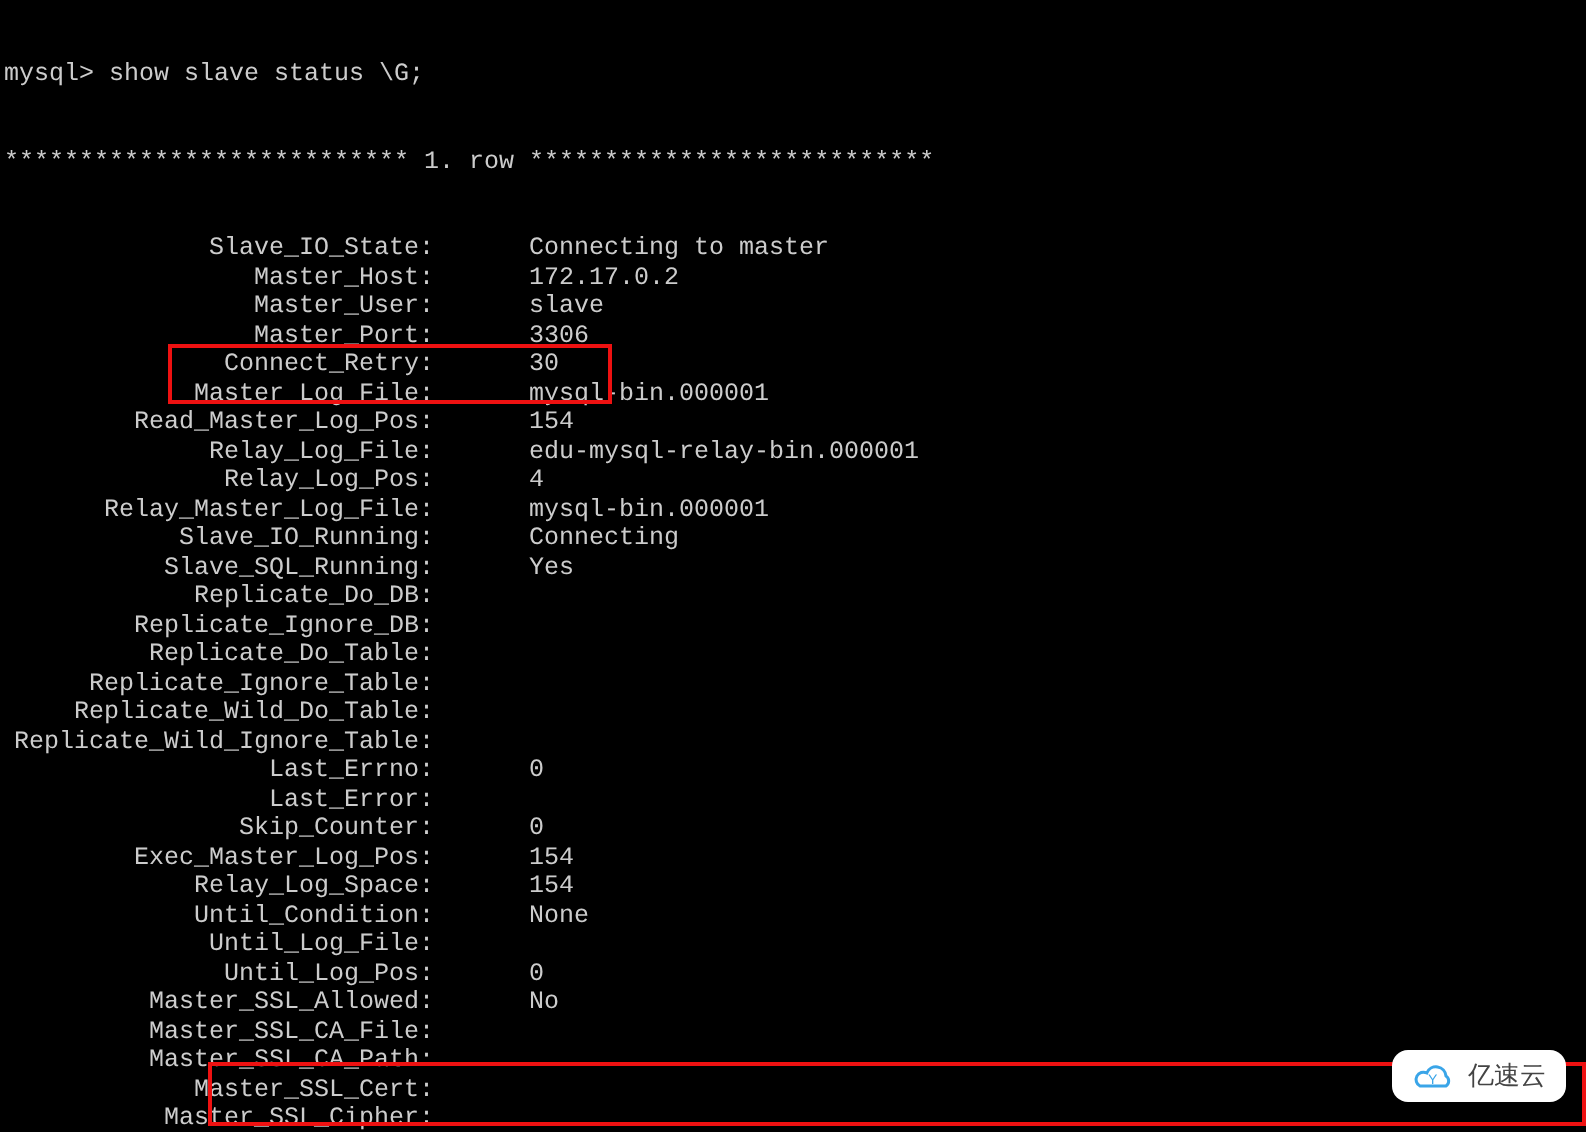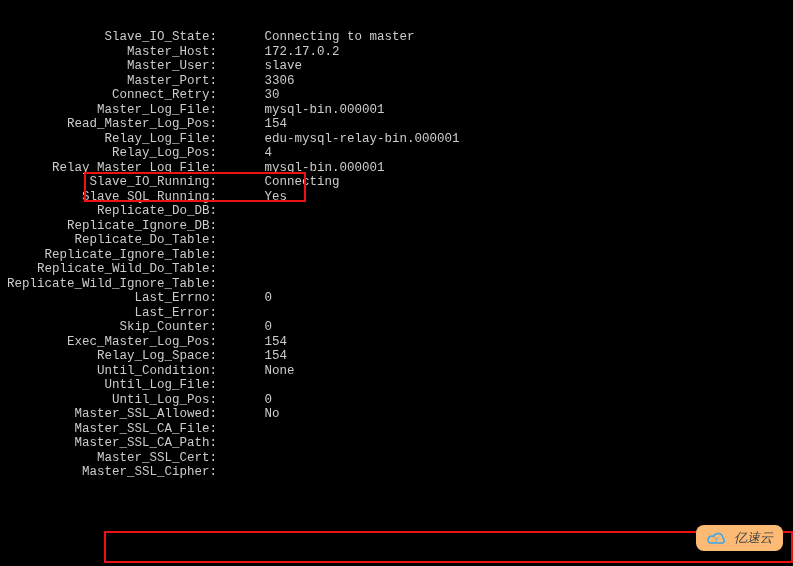--- a/index.html
+++ b/index.html
@@ -51,50 +51,51 @@
       left: 104px;
       width: 689px;
       height: 32px;
       border: 2px solid #e11;
       pointer-events: none;
     }
     .watermark {
       position: absolute;
       bottom: 15px;
       right: 10px;
-      background: #fdba74;
+      background: #ffffff;
       border-radius: 8px;
       padding: 6px 10px;
       display: flex;
       align-items: flex-start;
       gap: 6px;
       font-family: sans-serif;
       font-size: 13px;
       color: #444;
-      font-style: italic;
     }
     .watermark .cloud {
       position: relative;
       width: 22px;
       height: 14px;
     }
     .watermark .cloud svg {
       display: block;
     }
     .prompt-line {
       padding-left: 2px;
     }
     .header-line {
       padding-left: 2px;
     }
   </style>
 </head>
 <body>
 
 <div class="terminal">
+  <div class="prompt-line">mysql&gt; show slave status \G;</div>
+  <div class="header-line">*************************** 1. row ***************************</div>
   <div id="rows"><div class="row"><span class="label">Slave_IO_State:</span><span class="value"> Connecting to master</span></div><div class="row"><span class="label">Master_Host:</span><span class="value"> 172.17.0.2</span></div><div class="row"><span class="label">Master_User:</span><span class="value"> slave</span></div><div class="row"><span class="label">Master_Port:</span><span class="value"> 3306</span></div><div class="row"><span class="label">Connect_Retry:</span><span class="value"> 30</span></div><div class="row"><span class="label">Master_Log_File:</span><span class="value"> mysql-bin.000001</span></div><div class="row"><span class="label">Read_Master_Log_Pos:</span><span class="value"> 154</span></div><div class="row"><span class="label">Relay_Log_File:</span><span class="value"> edu-mysql-relay-bin.000001</span></div><div class="row"><span class="label">Relay_Log_Pos:</span><span class="value"> 4</span></div><div class="row"><span class="label">Relay_Master_Log_File:</span><span class="value"> mysql-bin.000001</span></div><div class="row"><span class="label">Slave_IO_Running:</span><span class="value"> Connecting</span></div><div class="row"><span class="label">Slave_SQL_Running:</span><span class="value"> Yes</span></div><div class="row"><span class="label">Replicate_Do_DB:</span><span class="value"> </span></div><div class="row"><span class="label">Replicate_Ignore_DB:</span><span class="value"> </span></div><div class="row"><span class="label">Replicate_Do_Table:</span><span class="value"> </span></div><div class="row"><span class="label">Replicate_Ignore_Table:</span><span class="value"> </span></div><div class="row"><span class="label">Replicate_Wild_Do_Table:</span><span class="value"> </span></div><div class="row"><span class="label">Replicate_Wild_Ignore_Table:</span><span class="value"> </span></div><div class="row"><span class="label">Last_Errno:</span><span class="value"> 0</span></div><div class="row"><span class="label">Last_Error:</span><span class="value"> </span></div><div class="row"><span class="label">Skip_Counter:</span><span class="value"> 0</span></div><div class="row"><span class="label">Exec_Master_Log_Pos:</span><span class="value"> 154</span></div><div class="row"><span class="label">Relay_Log_Space:</span><span class="value"> 154</span></div><div class="row"><span class="label">Until_Condition:</span><span class="value"> None</span></div><div class="row"><span class="label">Until_Log_File:</span><span class="value"> </span></div><div class="row"><span class="label">Until_Log_Pos:</span><span class="value"> 0</span></div><div class="row"><span class="label">Master_SSL_Allowed:</span><span class="value"> No</span></div><div class="row"><span class="label">Master_SSL_CA_File:</span><span class="value"> </span></div><div class="row"><span class="label">Master_SSL_CA_Path:</span><span class="value"> </span></div><div class="row"><span class="label">Master_SSL_Cert:</span><span class="value"> </span></div><div class="row"><span class="label">Master_SSL_Cipher:</span><span class="value"> </span></div></div>
 </div>
 
 <div class="highlight-box1"></div>
 <div class="highlight-box2"></div>
 
 <div class="watermark">
   <span class="cloud">
     <svg width="22" height="16" viewBox="0 0 22 16">
       <path d="M17 7a5 5 0 0 0-9.6-1.5A3.5 3.5 0 0 0 4 12h13a3 3 0 0 0 0-5z" fill="none" stroke="#3aa5e8" stroke-width="1.5"></path>

